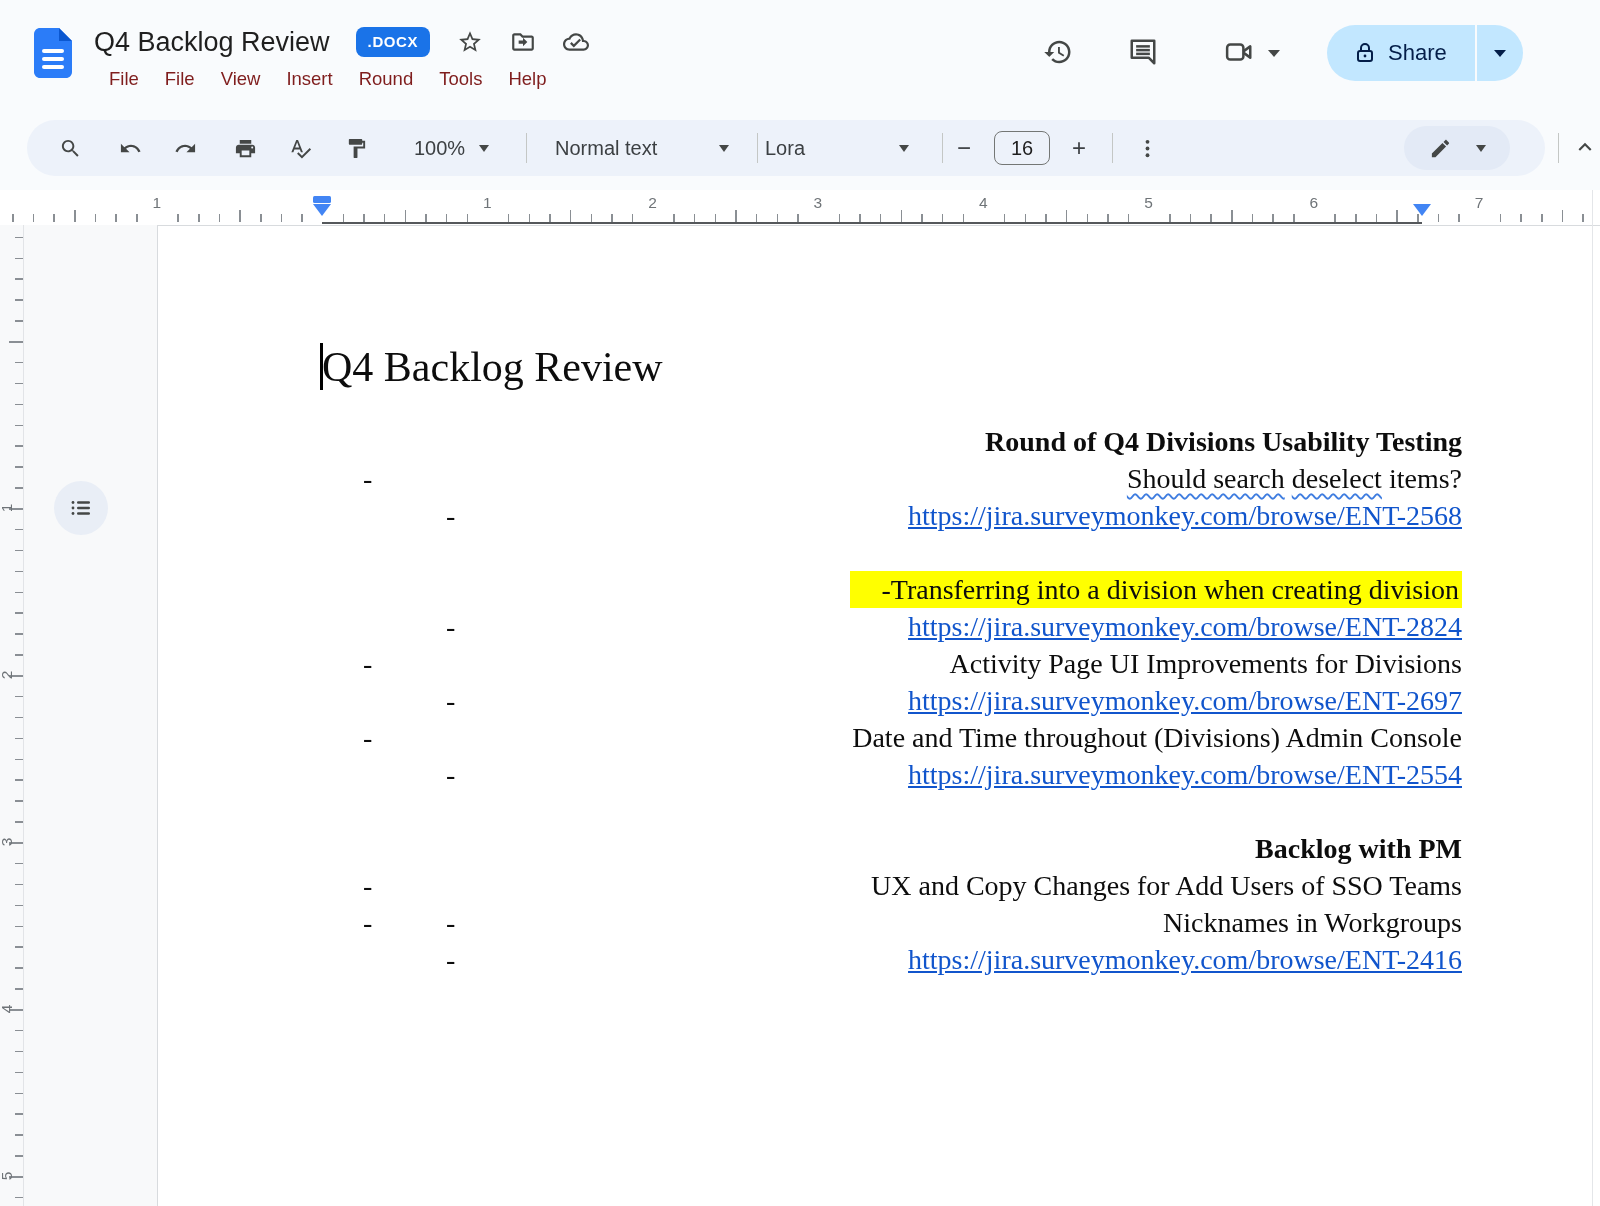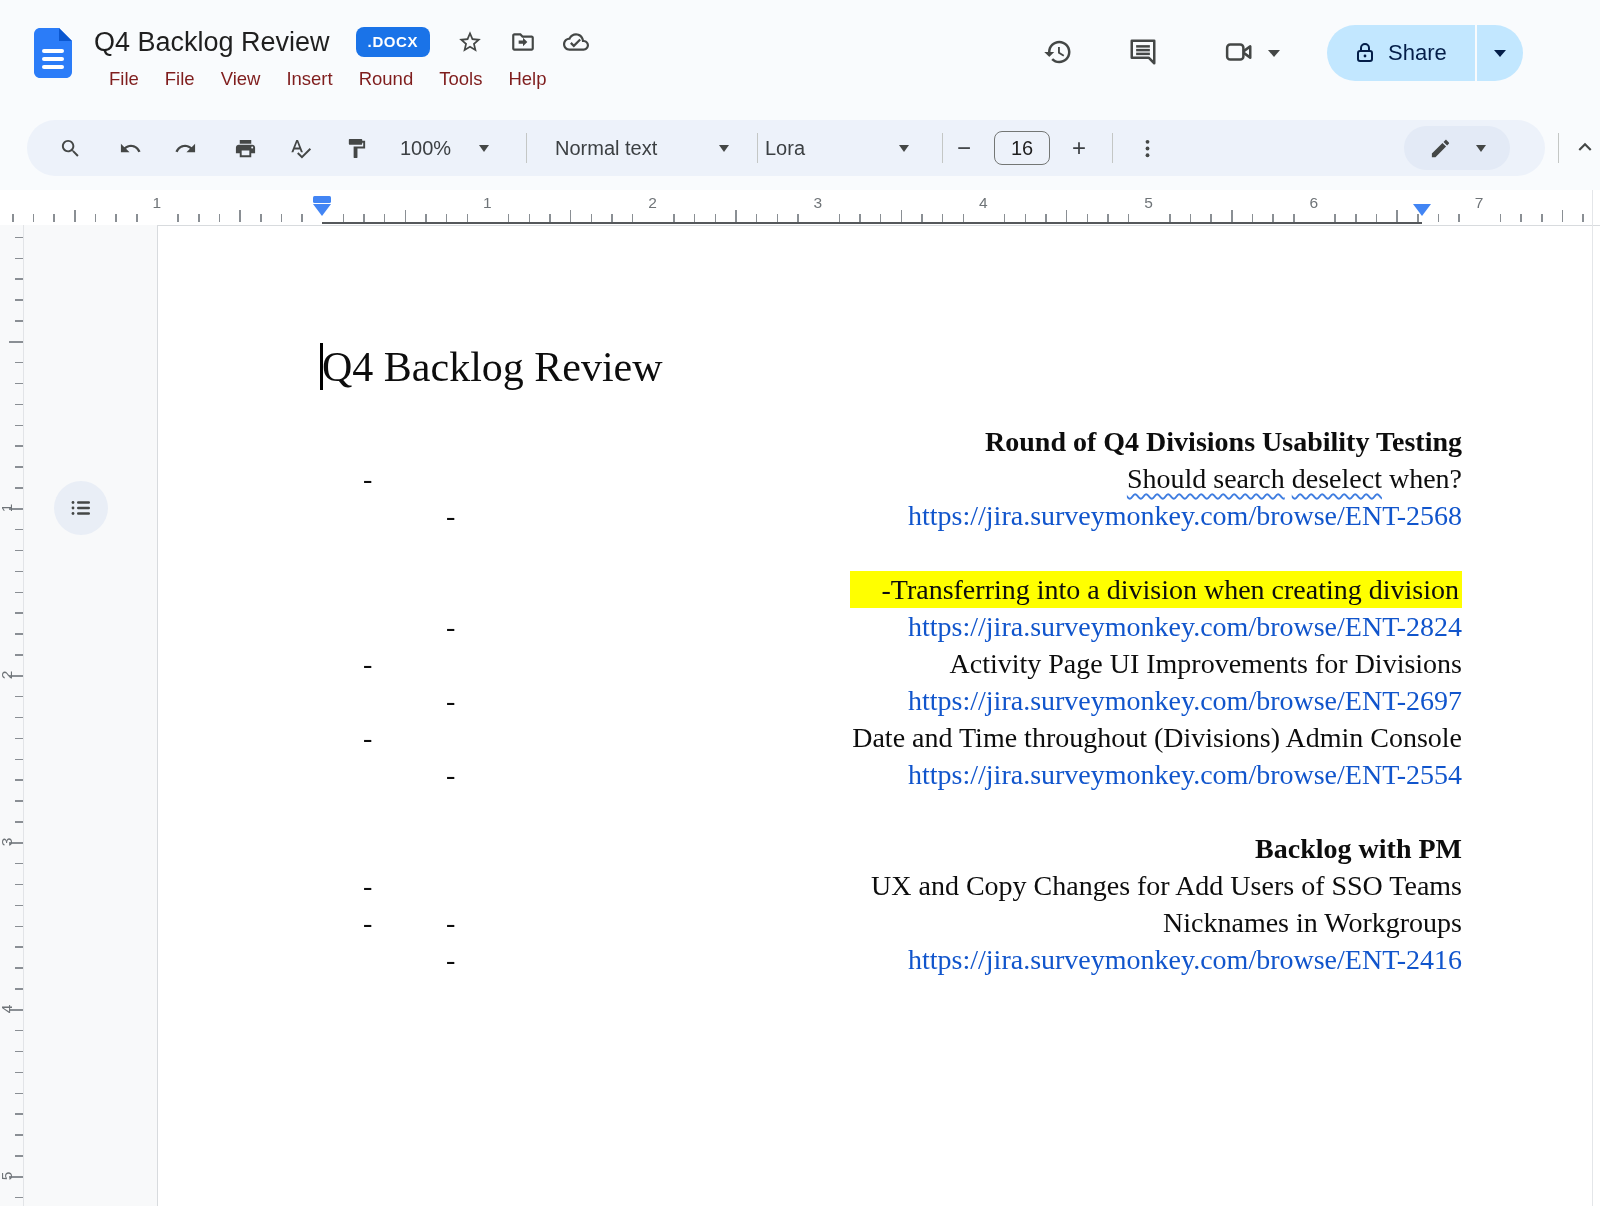--- a/index.html
+++ b/index.html
@@ -89,21 +89,21 @@
   .section { margin-bottom:37px;text-align:right; }
   .heading { font-size:28px; line-height:37px; font-weight:700; }
   .li { position:relative; font-size:28px; line-height:37px; padding-left:82px; }
   .li .dash { position:absolute; left:41px; top:0; }
   .li.l2 { padding-left:165px; }
   .li.l2 .dash { left:124px; }
   .hl { display:inline-flex; margin-left:-41px; background:#ffff00; padding-right:3px; }
   .hl .dash-in { display:inline-block; width:41px; }
   .squiggle { text-decoration:underline; text-decoration-style:wavy; text-decoration-color:#3f7de0;
               text-decoration-thickness:2px; text-underline-offset:5px; }
-  a.link { color:#1155cc; cursor:pointer; }
+  a.link { color:#1155cc; text-decoration:underline; cursor:pointer; }
 </style>
 </head>
 <body>
 
 <div class="appbar">
   <svg class="docs-icon" viewBox="0 0 38 50">
     <path d="M25 0 H6 C2.7 0 0 2.7 0 6 v38 c0 3.3 2.7 6 6 6 h26 c3.3 0 6-2.7 6-6 V13 Z" fill="#2b7cf8"></path>
     <path d="M25 0 v13 h13 Z" fill="#0b57d0"></path>
     <rect x="8" y="21" width="22" height="4" rx="2" fill="#fff"></rect>
     <rect x="8" y="29" width="22" height="4" rx="2" fill="#fff"></rect>
@@ -204,21 +204,21 @@
   <div class="tb-icon" style="left:255px">
     <svg viewBox="0 0 24 24" fill="currentColor">
         <path d="M12.45 16h2.09L9.43 3H7.57L2.46 16h2.09l1.12-3h5.64l1.14 3zm-6.02-5L8.5 5.48 10.57 11H6.43zm15.16.59l-8.09 8.09L9.83 16l-1.41 1.41 5.09 5.09L23 13l-1.41-1.41z"></path>
       </svg>
   </div>
   <div class="tb-icon" style="left:311px">
     <svg viewBox="0 0 24 24" fill="currentColor">
         <path d="M18 4V3c0-.55-.45-1-1-1H5c-.55 0-1 .45-1 1v4c0 .55.45 1 1 1h12c.55 0 1-.45 1-1V6h1v4H9v11c0 .55.45 1 1 1h2c.55 0 1-.45 1-1v-9h8V4h-3z"></path>
       </svg>
   </div>
-  <div class="tb-text" style="left:373px">100%</div>
+  <div class="tb-text" style="left:387px">100%</div>
   <div class="tb-caret" style="left:452px">
       <div class="caret-down"></div>
     </div>
   <div class="tb-divider" style="left:499px"></div>
   <div class="tb-text" style="left:528px">Normal text</div>
   <div class="tb-caret" style="left:692px">
       <div class="caret-down"></div>
     </div>
   <div class="tb-divider" style="left:730px"></div>
   <div class="tb-text" style="left:738px">Lora</div>
@@ -411,21 +411,21 @@
   </div>
 <div class="scroll-line"></div>
 
 <div class="doc-content">
   <div class="page-title">
     <span class="cursor-caret"></span><span>Q4 Backlog Review</span>
   </div>
   <div id="doc-sections">
       <div class="section">
         <div class="heading">Round of Q4 Divisions Usability Testing</div>
-        <div class="li l1"><span class="dash">-</span><span class="txt"><span class="squiggle">Should search</span><span> </span><span class="squiggle">deselect</span><span> when?</span></span></div>
+        <div class="li l1"><span class="dash">-</span><span class="txt"><span class="squiggle">Should search</span><span> </span><span class="squiggle">deselect</span><span> items?</span></span></div>
         <div class="li l2"><span class="dash">-</span><a class="link">https://jira.surveymonkey.com/browse/ENT-2568</a></div>
       </div>
       <div class="section">
         <div class="li l1"><span class="hl">
             <span class="dash-in">-</span>
             <span class="txt">Transferring into a division when creating division</span>
           </span></div>
         <div class="li l2"><span class="dash">-</span><a class="link">https://jira.surveymonkey.com/browse/ENT-2824</a></div>
         <div class="li l1"><span class="dash">-</span><span class="txt">Activity Page UI Improvements for Divisions</span></div>
         <div class="li l2"><span class="dash">-</span><a class="link">https://jira.surveymonkey.com/browse/ENT-2697</a></div>

